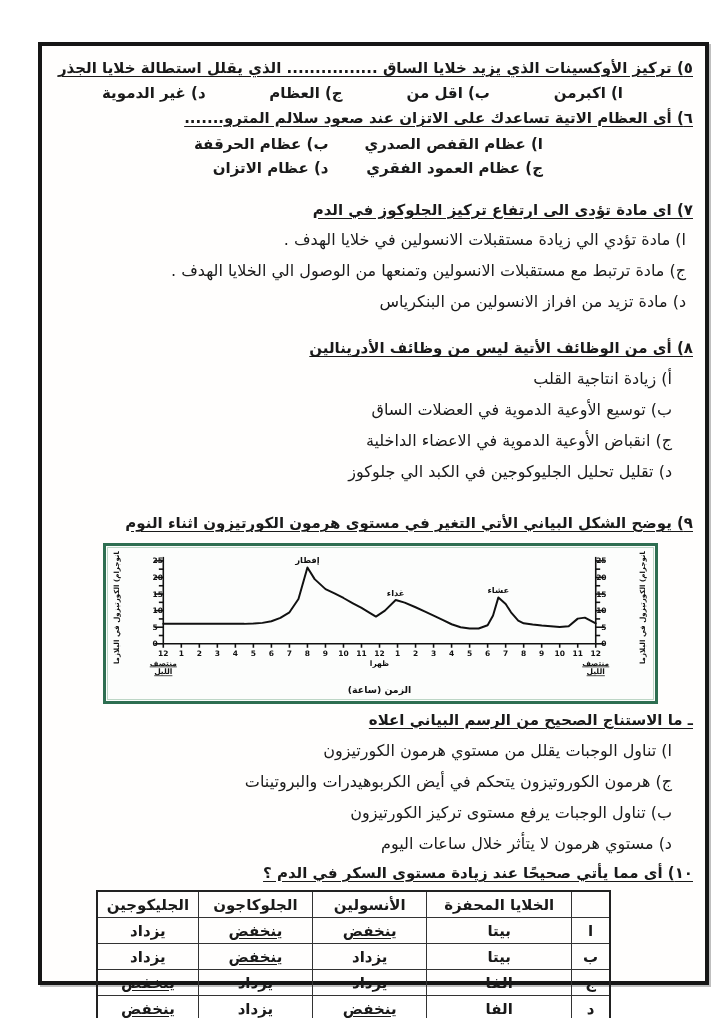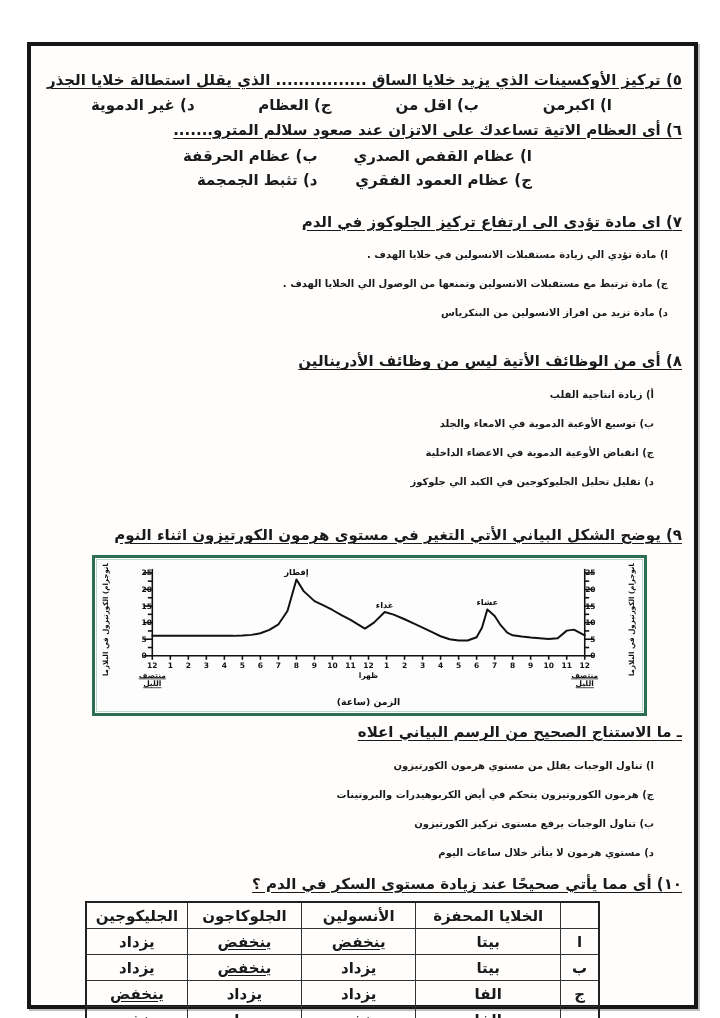--- a/index.html
+++ b/index.html
@@ -1,30 +1,30 @@
 <!DOCTYPE html>
 <html lang="ar" dir="rtl"><head>
 <meta charset="utf-8">
 <style>
   html,body{margin:0;padding:0;}
   body{
     width:720px;height:1018px;position:relative;background:#ffffff;
     font-family:"DejaVu Sans",sans-serif;color:#1a1a1a;overflow:hidden;
   }
   .page-frame{
-    position:absolute;left:27px;top:42px;width:663px;height:935px;
+    position:absolute;left:38px;top:42px;width:663px;height:935px;
     border:4px solid #161616;box-shadow:2px 2px 0 rgba(0,0,0,.25);
-    background:#fffefd;direction:rtl;padding:22px 12px;box-sizing:content-box;
+    background:#fffefd;direction:rtl;padding:10px 12px;box-sizing:content-box;
     width:639px;height:915px;
   }
   .qtitle{
     font-weight:bold;font-size:15px;line-height:1.45;
     text-decoration:underline;text-underline-offset:3px;margin:2px 0;
   }
-  .optline{font-weight:bold;font-size:10px;line-height:1.5;margin:14px;}
+  .optline{font-weight:normal;font-size:16px;line-height:1.5;margin:7px;}
   .indent{padding-right:14px;}
   .opts-row{
     display:flex;justify-content:space-between;font-weight:bold;font-size:15px;
     padding:2px 70px 4px 48px;
   }
   .opts-grid{
     display:grid;grid-template-columns:1fr 1fr;font-weight:bold;font-size:15px;
     padding:1px 150px 3px 60px;row-gap:2px;line-height:1.5;
   } .gap-md{height:15px;} .gap-lg{height:20px;}
   
@@ -65,39 +65,39 @@
       <span>د) غير الدموية</span>
     </div>
   </section>
 
   <section>
     <div class="qtitle">٦) أى العظام الاتية تساعدك على الاتزان عند صعود سلالم المترو.......</div>
     <div class="opts-grid">
       <span>ا) عظام القفص الصدري</span>
       <span>ب) عظام الحرقفة</span>
       <span>ج) عظام العمود الفقري</span>
-      <span>د) تثبط الجمجمة</span>
+      <span>د) عظام الاتزان</span>
     </div>
   </section>
 
   <div class="gap-md"></div>
 
   <section>
     <div class="qtitle">٧) اى مادة تؤدى الى ارتفاع تركيز الجلوكوز في الدم</div>
     <div class="optline">ا) مادة تؤدي الي زيادة مستقبلات الانسولين في خلايا الهدف .</div>
     <div class="optline">ج) مادة ترتبط مع مستقبلات الانسولين وتمنعها من الوصول الي الخلايا الهدف .</div>
     <div class="optline">د) مادة تزيد من افراز الانسولين من البنكرياس</div>
   </section>
 
   <div class="gap-md"></div>
 
   <section>
     <div class="qtitle">٨) أى من الوظائف الأتية ليس من وظائف الأدرينالين</div>
     <div class="optline indent">أ)  زيادة انتاجية القلب</div>
-    <div class="optline indent">ب)  توسيع الأوعية الدموية في الامعاء والجلد</div>
+    <div class="optline indent">ب)  توسيع الأوعية الدموية في العضلات الساق</div>
     <div class="optline indent">ج)  انقباض الأوعية الدموية في الاعضاء الداخلية</div>
     <div class="optline indent">د)  تقليل تحليل الجليوكوجين في الكبد الي جلوكوز</div>
   </section>
 
   <div class="gap-lg"></div>
 
   <section>
     <div class="qtitle">٩) يوضح الشكل البياني الأتي التغير في مستوى هرمون الكورتيزون اثناء النوم</div>
     <div class="chart-frame">
       <svg id="chart-svg" xmlns="http://www.w3.org/2000/svg" viewBox="0 0 552 150">

